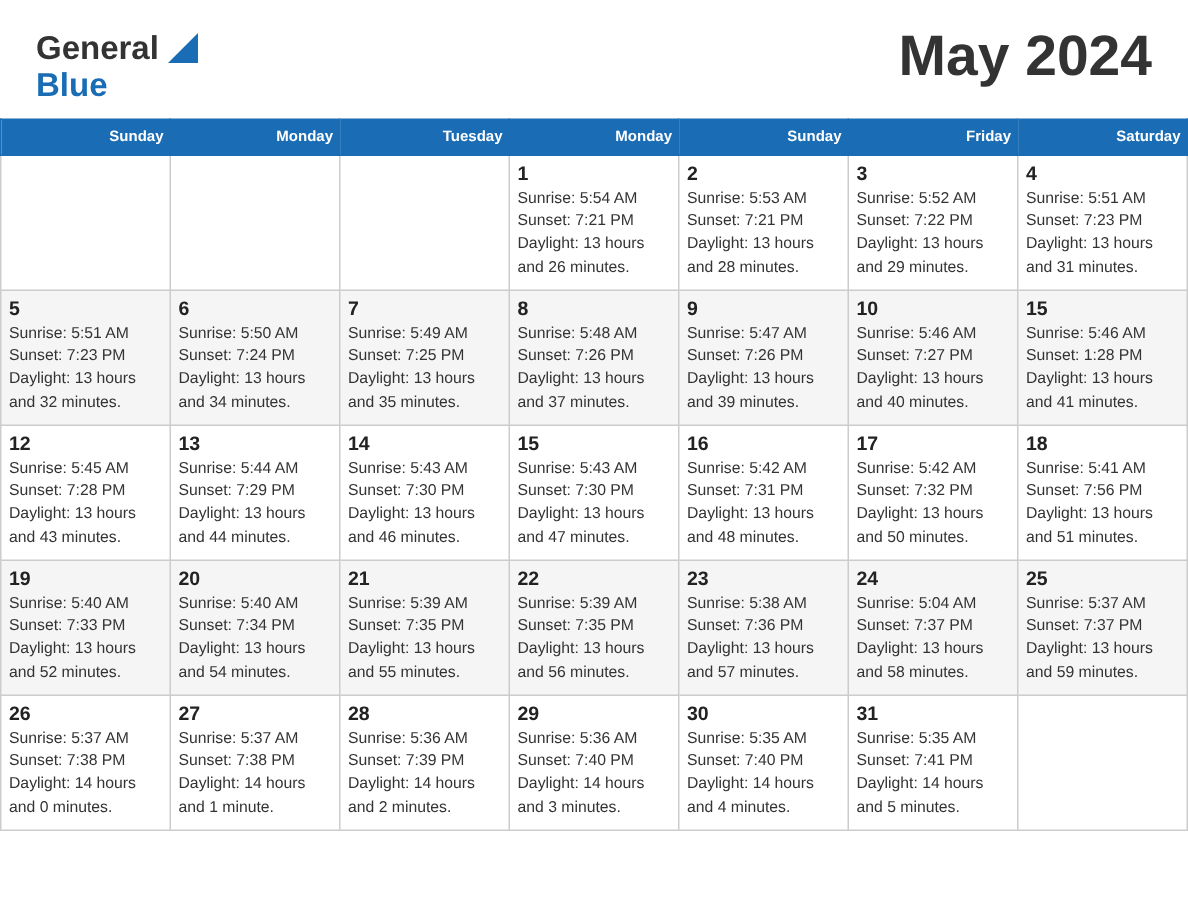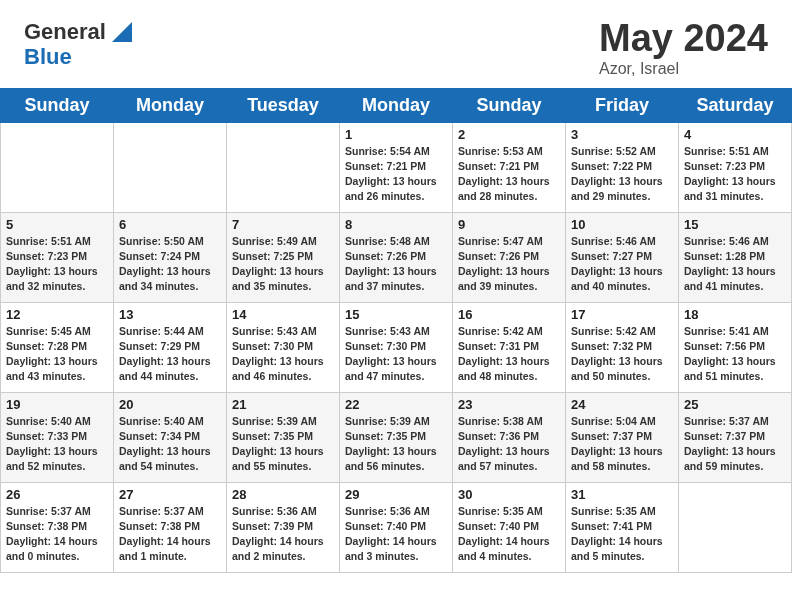--- a/index.html
+++ b/index.html
@@ -46,24 +46,24 @@
       color: #555;
     }
     .calendar {
       width: 100%;
       border-collapse: collapse;
       table-layout: fixed;
     }
     .calendar thead th {
       background: #1a6db5;
       color: #fff;
-      font-size: 18px;
+      font-size: 10px;
       font-weight: bold;
       padding: 6px 4px;
-      text-align: center;
+      text-align: right;
       border: 1px solid #1a6db5;
     }
     .calendar tbody td {
       border: 1px solid #ccc;
       vertical-align: top;
       padding: 4px 5px;
       font-size: 11px;
       color: #333;
       height: 90px;
       background: #fff;
@@ -75,21 +75,20 @@
       font-size: 13px;
       font-weight: bold;
       color: #222;
       display: block;
       margin-bottom: 2px;
     }
     .day-info {
       font-size: 10.5px;
       line-height: 1.45;
       color: #333;
-      font-weight: bold;
     }
     .empty-cell {
       background: #fff !important;
     }
   </style>
 </head>
 <body>
 
 <div class="header">
   <div class="logo">
@@ -99,21 +98,20 @@
 
         <svg class="logo-icon" viewBox="0 0 28 28">
           <polygon points="4,24 24,4 24,24" fill="#1a6db5"></polygon>
         </svg>
       </div>
       <span class="logo-text logo-blue">Blue</span>
     </div>
   </div>
   <div class="title-area">
     <div class="month-title">May 2024</div>
-    <div class="subtitle">Azor, Israel</div>
   </div>
 </div>
 
 <table class="calendar">
   <thead>
     <tr>
 
     <th>Sunday</th>
         <th>Monday</th>
         <th>Tuesday</th>

